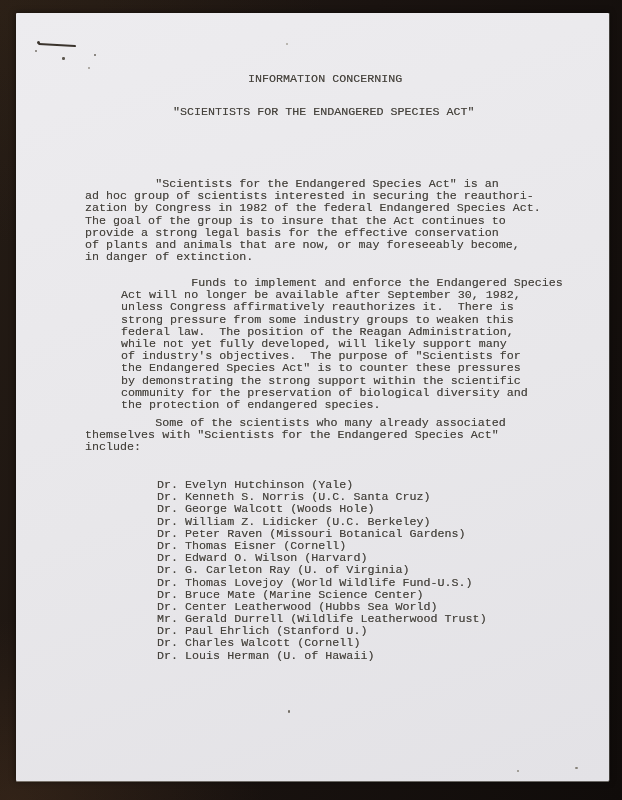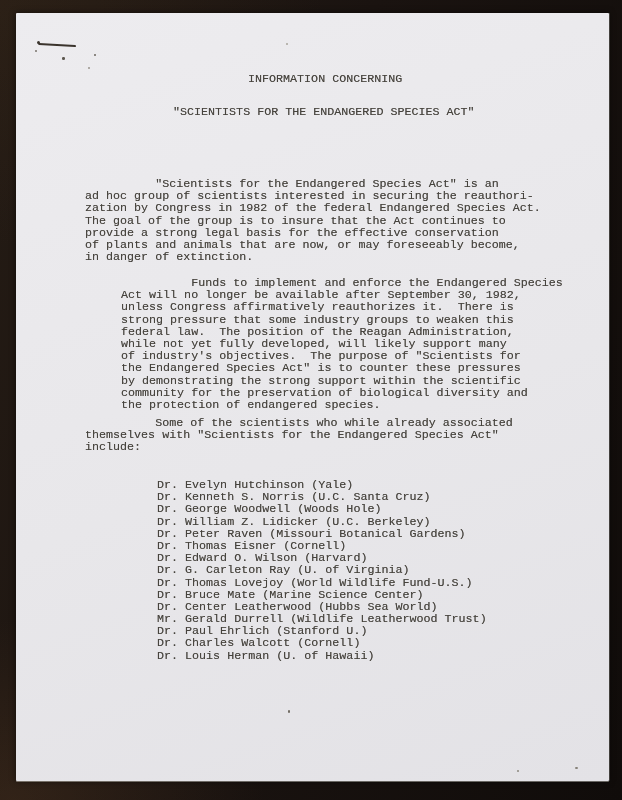--- a/index.html
+++ b/index.html
@@ -118,40 +118,40 @@
       <div class="line">The goal of the group is to insure that the Act continues to</div>
       <div class="line">provide a strong legal basis for the effective conservation</div>
       <div class="line">of plants and animals that are now, or may foreseeably become,</div>
       <div class="line">in danger of extinction.</div>
     </div>
 
   <div class="typed pos-para2">
       <div class="line">          Funds to implement and enforce the Endangered Species</div>
       <div class="line">Act will no longer be available after September 30, 1982,</div>
       <div class="line">unless Congress affirmatively reauthorizes it.  There is</div>
-      <div class="line">strong pressure that some industry groups to weaken this</div>
+      <div class="line">strong pressure from some industry groups to weaken this</div>
       <div class="line">federal law.  The position of the Reagan Administration,</div>
       <div class="line">while not yet fully developed, will likely support many</div>
       <div class="line">of industry's objectives.  The purpose of "Scientists for</div>
       <div class="line">the Endangered Species Act" is to counter these pressures</div>
       <div class="line">by demonstrating the strong support within the scientific</div>
       <div class="line">community for the preservation of biological diversity and</div>
       <div class="line">the protection of endangered species.</div>
     </div>
 
   <div class="typed pos-para3">
-      <div class="line">          Some of the scientists who while already associated</div>
+      <div class="line">          Some of the scientists who many already associated</div>
       <div class="line">themselves with "Scientists for the Endangered Species Act"</div>
       <div class="line">include:</div>
     </div>
 
   <div class="typed pos-list">
       <div class="line">Dr. Evelyn Hutchinson (Yale)</div>
       <div class="line">Dr. Kenneth S. Norris (U.C. Santa Cruz)</div>
-      <div class="line">Dr. George Woodwell (Woods Hole)</div>
+      <div class="line">Dr. George Walcott (Woods Hole)</div>
       <div class="line">Dr. William Z. Lidicker (U.C. Berkeley)</div>
       <div class="line">Dr. Peter Raven (Missouri Botanical Gardens)</div>
       <div class="line">Dr. Thomas Eisner (Cornell)</div>
       <div class="line">Dr. Edward O. Wilson (Harvard)</div>
       <div class="line">Dr. G. Carleton Ray (U. of Virginia)</div>
       <div class="line">Dr. Thomas Lovejoy (World Wildlife Fund-U.S.)</div>
       <div class="line">Dr. Bruce Mate (Marine Science Center)</div>
       <div class="line">Dr. Center Leatherwood (Hubbs Sea World)</div>
       <div class="line">Mr. Gerald Durrell (Wildlife Leatherwood Trust)</div>
       <div class="line">Dr. Paul Ehrlich (Stanford U.)</div>

